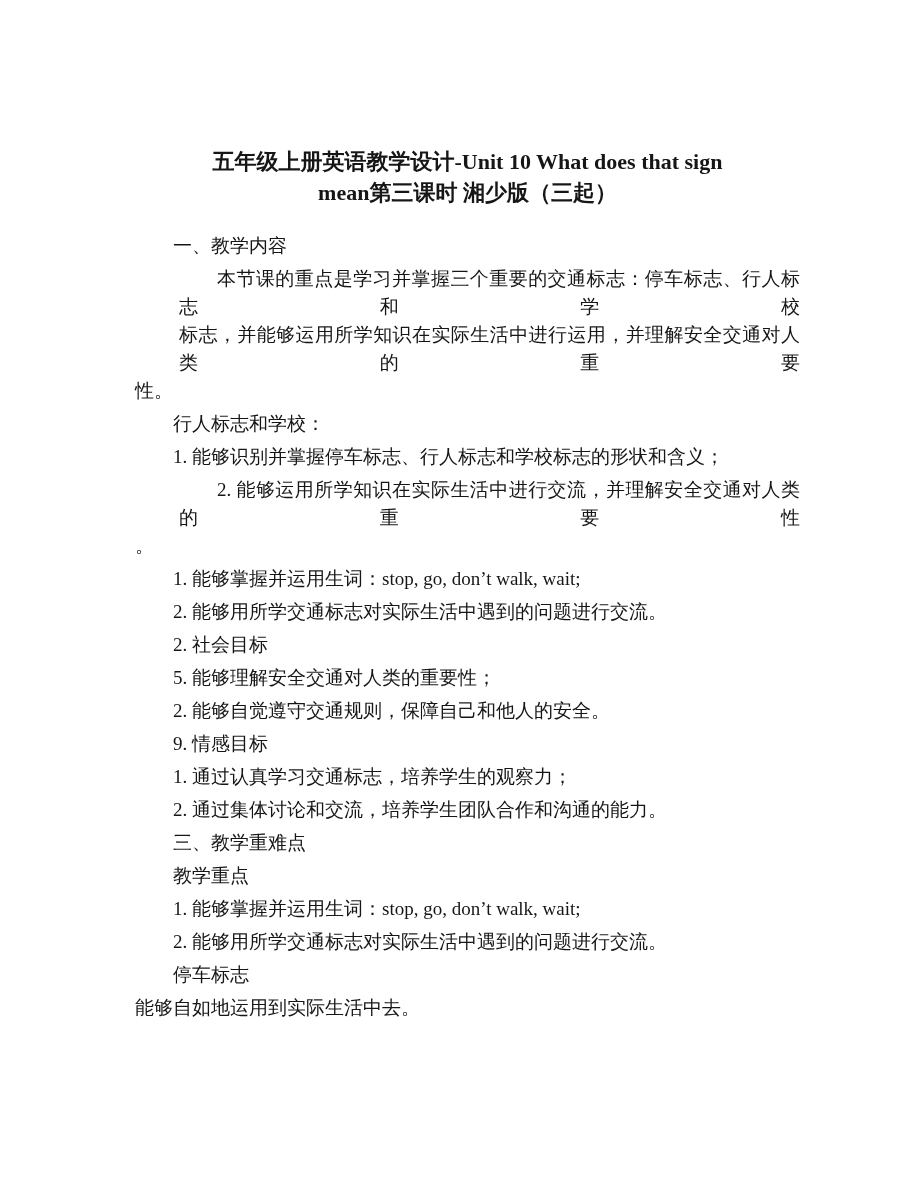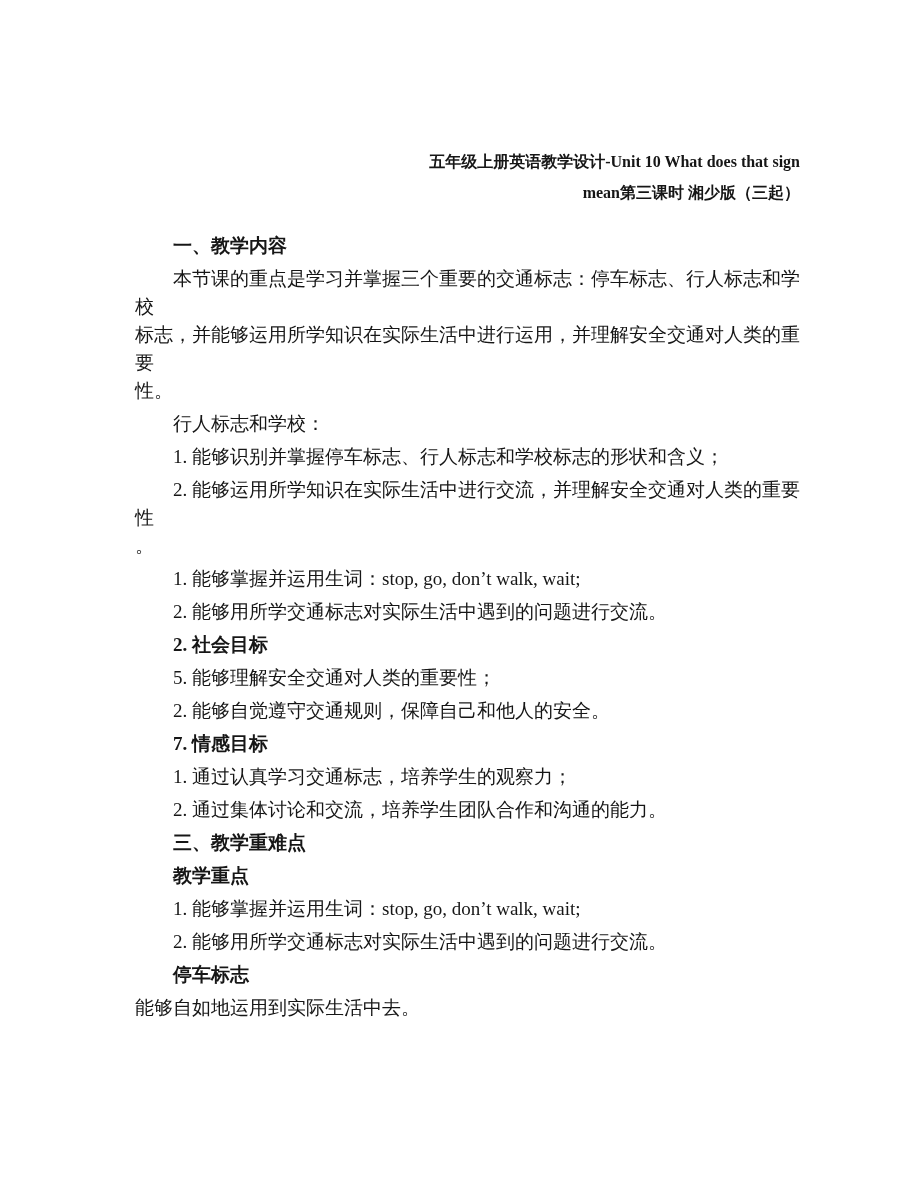--- a/index.html
+++ b/index.html
@@ -9,39 +9,40 @@
     height: 1191px;
     background: #ffffff;
     overflow: hidden;
     font-family: "Liberation Serif", "DejaVu Serif", serif;
     color: #161616;
   }
   .content {
     padding: 146px 120px 0 135px; 
   }
   .title {
-    text-align: right;
+    text-align: center;
     font-weight: bold;
-    font-size: 16px;
+    font-size: 22px;
     line-height: 31px;
     margin-bottom: 24px;
   }
   .title-line { white-space: nowrap; }
   .block { margin-bottom: 5px; }
   .line {
     font-size: 19px;
     line-height: 28px;
     white-space: normal;
   }
   .line.first { text-indent: 38px; } 
   .line.fill {
     text-align: justify;
     text-align-last: justify; 
+    margin-left: 44px;
   }
-  .heading .line, .subheading .line { font-weight: bold; }
+  .heading .line, .subheading .line { font-weight: normal; }
 </style>
 </head>
 <body>
 
 <div class="page">
   <div class="content">
     <div class="title">
       <div class="title-line">五年级上册英语教学设计-Unit 10 What does that sign</div>
       <div class="title-line">mean第三课时 湘少版（三起）</div>
     </div>
@@ -73,21 +74,21 @@
         <div class="block subheading">
           <div class="line first">2. 社会目标</div>
         </div>
         <div class="block list-item">
           <div class="line first">5. 能够理解安全交通对人类的重要性；</div>
         </div>
         <div class="block list-item">
           <div class="line first">2. 能够自觉遵守交通规则，保障自己和他人的安全。</div>
         </div>
         <div class="block subheading">
-          <div class="line first">7. 情感目标</div>
+          <div class="line first">9. 情感目标</div>
         </div>
         <div class="block list-item">
           <div class="line first">1. 通过认真学习交通标志，培养学生的观察力；</div>
         </div>
         <div class="block list-item">
           <div class="line first">2. 通过集体讨论和交流，培养学生团队合作和沟通的能力。</div>
         </div>
         <div class="block heading">
           <div class="line first">三、教学重难点</div>
         </div>

